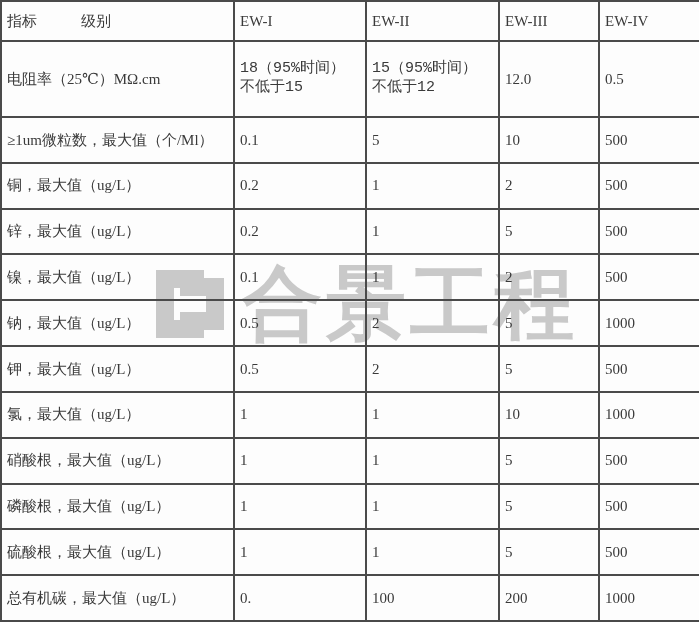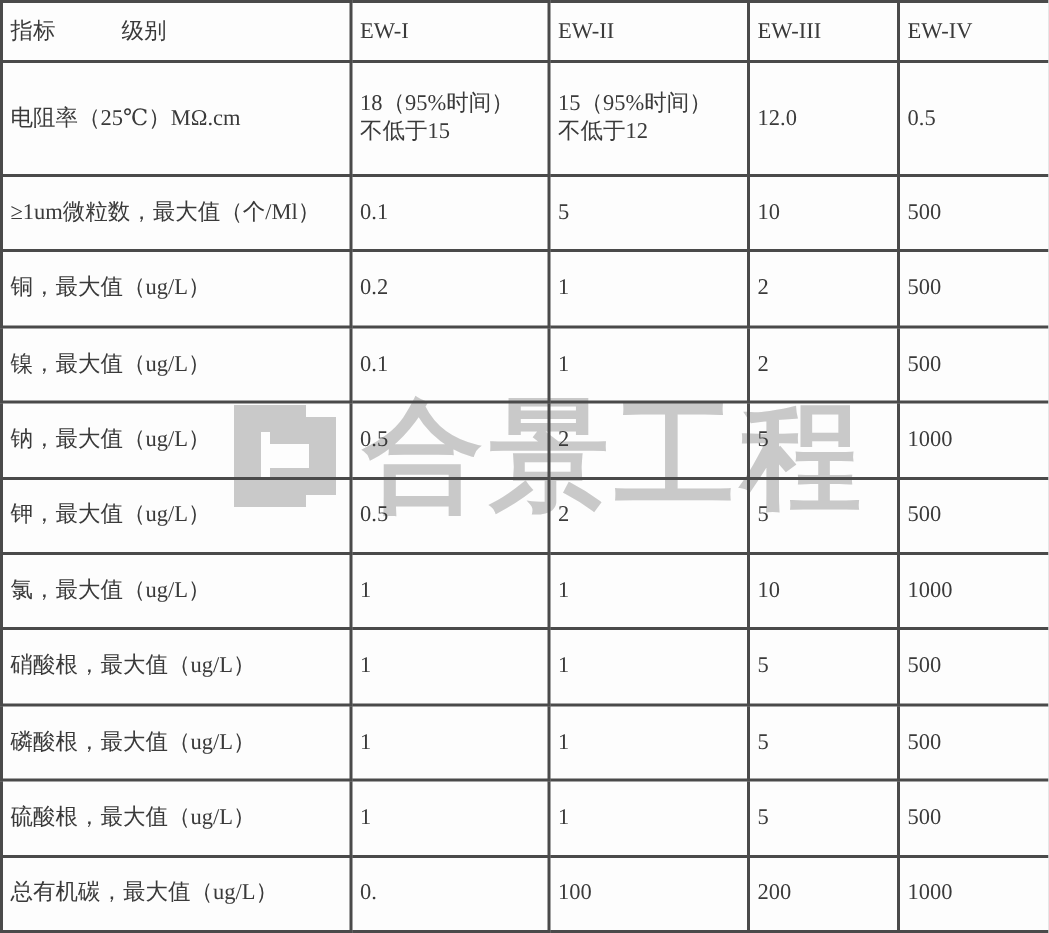--- a/index.html
+++ b/index.html
@@ -57,21 +57,21 @@
     text-align: left;
     vertical-align: middle;
     color: #3a3a3a;
     line-height: 1.25;
     overflow: hidden;
     white-space: nowrap;
   }
   tr.header-row { height: 40px; }
   tr.tall-row { height: 76px; }
   .corner-cell .corner-right { margin-left: 44px; }
-  .cell-line { display: block; }
+  .cell-line { display: block; font-family: Liberation Mono, monospace; }
   .cell-line + .cell-line { }
 </style>
 </head>
 <body>
 
 <div class="page">
 
   <div class="watermark">
     <svg class="wm-logo" viewBox="0 0 80 80" aria-hidden="true">
       <g fill="#c9c9c9">
@@ -126,20 +126,27 @@
           <td>500</td>
         </tr>
         <tr>
           <th>铜，最大值（ug/L）</th>
           <td>0.2</td>
           <td>1</td>
           <td>2</td>
           <td>500</td>
         </tr>
         <tr>
+          <th>锌，最大值（ug/L）</th>
+          <td>0.2</td>
+          <td>1</td>
+          <td>5</td>
+          <td>500</td>
+        </tr>
+        <tr>
           <th>镍，最大值（ug/L）</th>
           <td>0.1</td>
           <td>1</td>
           <td>2</td>
           <td>500</td>
         </tr>
         <tr>
           <th>钠，最大值（ug/L）</th>
           <td>0.5</td>
           <td>2</td>

